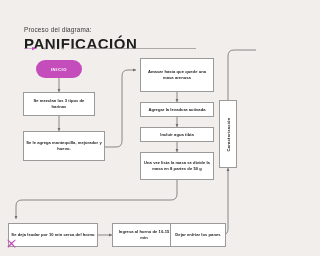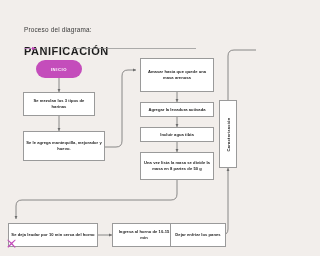--- a/index.html
+++ b/index.html
@@ -11,22 +11,22 @@
     position:relative;
   }
   #canvas{position:absolute;inset:0;width:256px;height:256px;}
   .svg-layer{position:absolute;left:0;top:0;width:256px;height:256px;pointer-events:none;}
 
   .hdr-sub{
     position:absolute;left:24px;top:26px;
     font-size:6.4px;letter-spacing:.18px;color:#3a3a3a;
   }
   .hdr-title{
-    position:absolute;left:24px;top:45px;
-    font-size:11px;font-weight:bold;letter-spacing:.5px;color:#1d1d1d;
+    position:absolute;left:24px;top:35px;
+    font-size:15px;font-weight:bold;letter-spacing:.5px;color:#1d1d1d;
   }
 
   .node{
     position:absolute;
     background:#ffffff;
     border:.7px solid #9a9a9a;
     box-sizing:border-box;
     display:flex;align-items:center;justify-content:center;
     text-align:center;
     font-size:4.1px;

